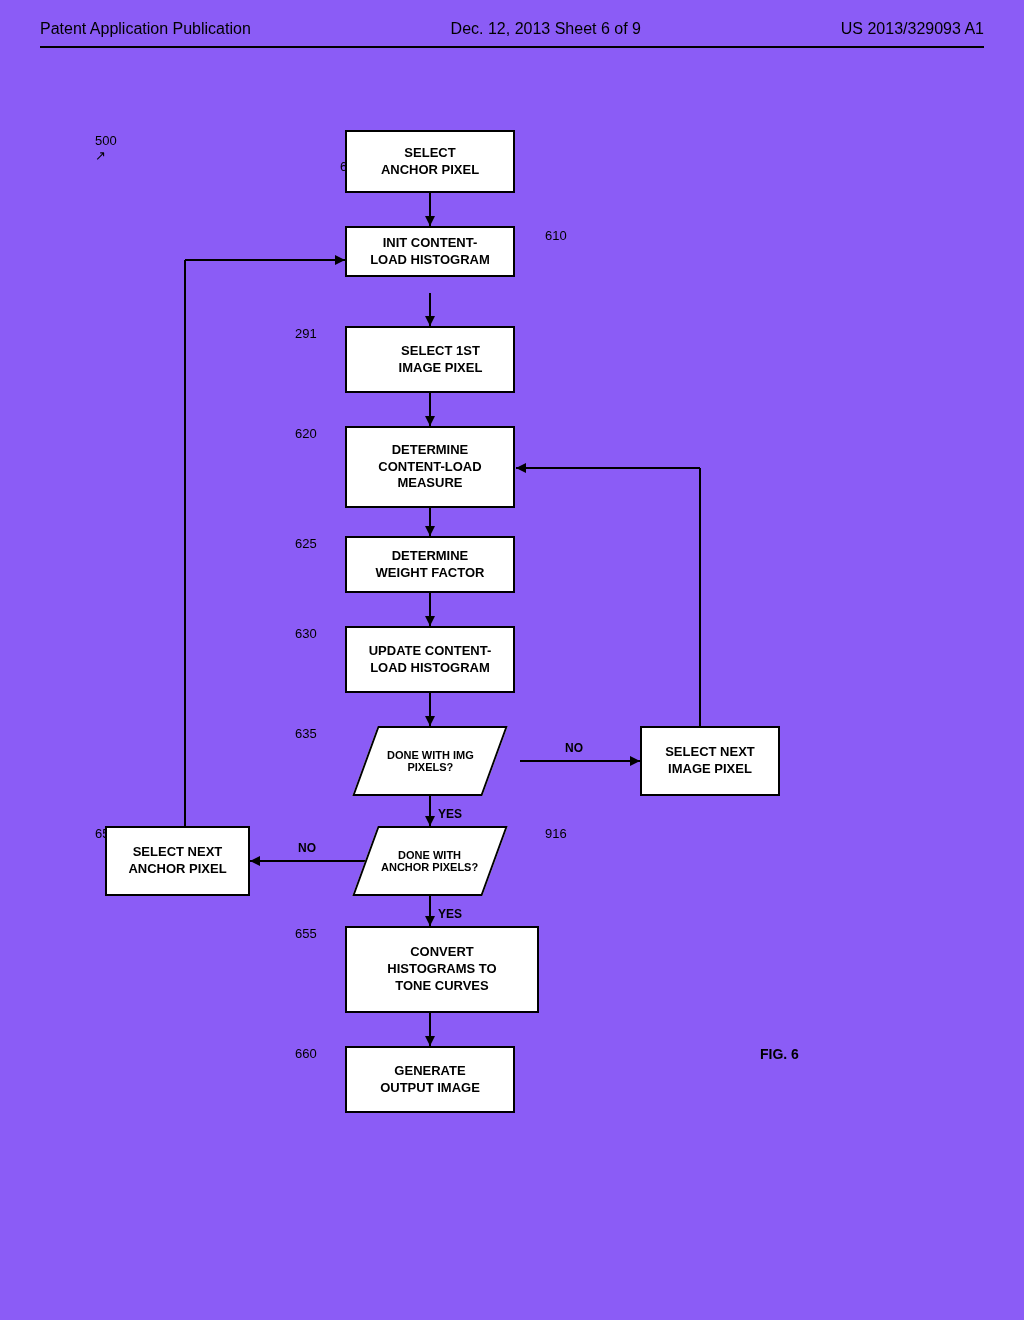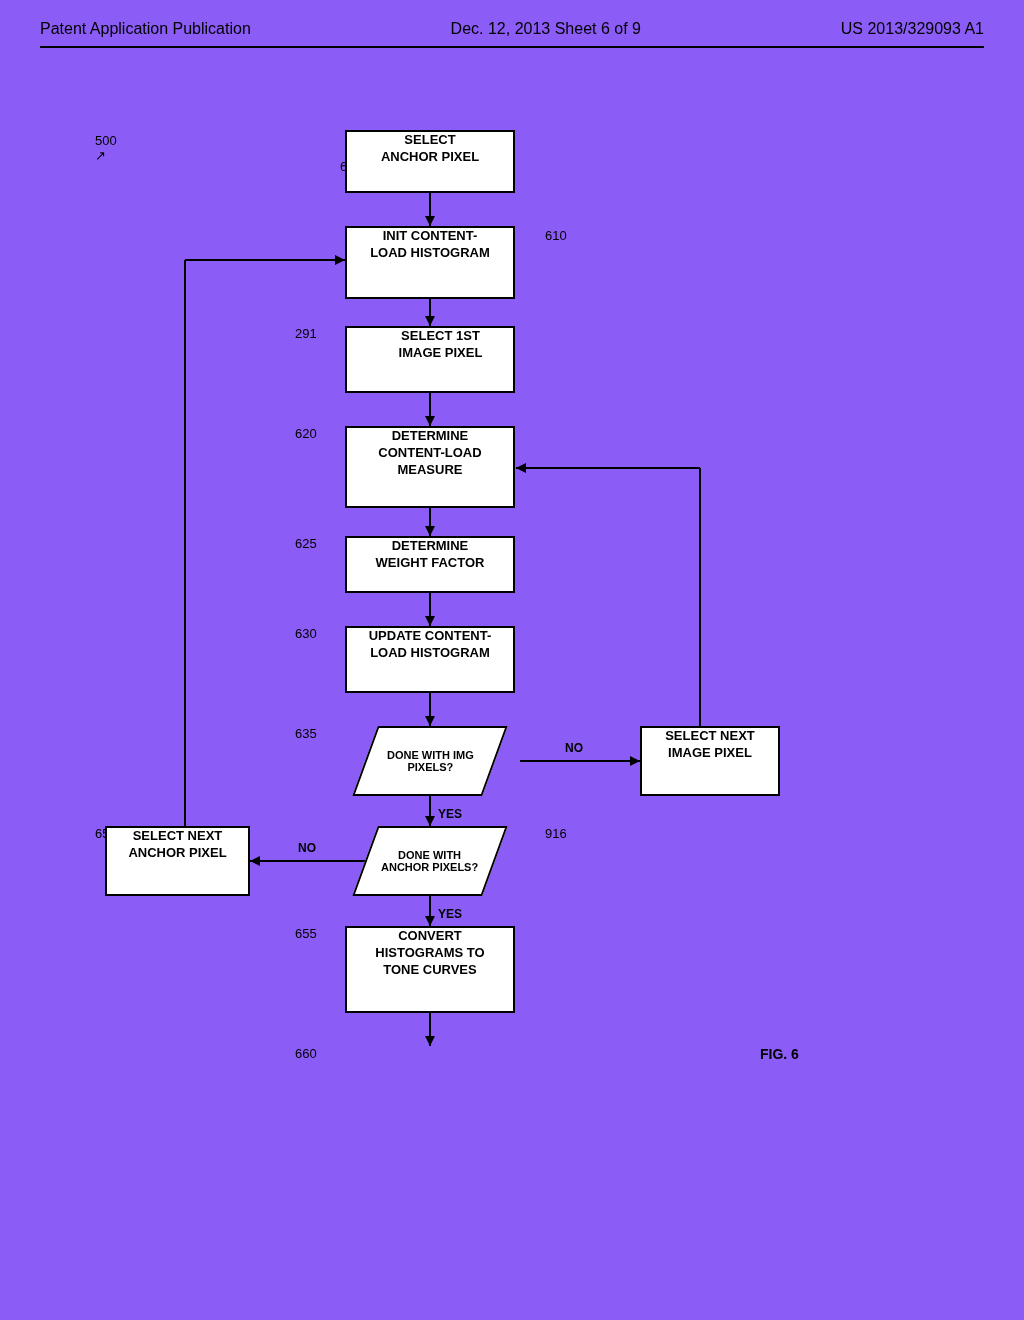--- a/index.html
+++ b/index.html
@@ -33,21 +33,21 @@
       width: 100%;
       height: 1150px;
     }
 
     
     .flow-box {
       position: absolute;
       border: 2px solid #000;
       background: #fff;
       display: flex;
-      align-items: flex-start;
+      align-items: center;
       justify-content: center;
       text-align: center;
       font-size: 13px;
       font-weight: bold;
       line-height: 1.3;
     }
 
     
     .flow-diamond-wrapper {
       position: absolute;
@@ -172,21 +172,21 @@
 
     <div class="flow-box" style="left:305px; top:52px; width:170px; height:63px;">
       <span style="white-space:pre-line;">SELECT
 ANCHOR PIXEL</span>
     </div>
 
     <div class="label-tag" style="left:505px; top:150px;">
       <span>610</span>
     </div>
 
-    <div class="flow-box" style="left:305px; top:148px; width:170px; height:73px;">
+    <div class="flow-box" style="left:305px; top:148px; width:170px; height:51px;">
       <span style="white-space:pre-line;">INIT CONTENT-
 LOAD HISTOGRAM</span>
     </div>
 
     <div class="label-tag" style="left:255px; top:248px;">
       <span>291</span>
     </div>
 
     <div class="flow-box" style="left:305px; top:248px; width:170px; height:67px;padding-left:21px;">
       <span style="white-space:pre-line;">SELECT 1ST
@@ -258,27 +258,31 @@
 
     <div class="flow-box" style="left:65px; top:748px; width:145px; height:70px;">
       <span style="white-space:pre-line;">SELECT NEXT
 ANCHOR PIXEL</span>
     </div>
 
     <div class="label-tag" style="left:255px; top:848px;">
       <span>655</span>
     </div>
 
-    <div class="flow-box" style="left:305px; top:848px; width:170px; height:87px;">
+    <div class="flow-box" style="left:305px; top:848px; width:194px; height:87px;">
       <span style="white-space:pre-line;">CONVERT
 HISTOGRAMS TO
 TONE CURVES</span>
     </div>
 
     <div class="label-tag" style="left:255px; top:968px;">
       <span>660</span>
     </div>
 
+    <div class="flow-box" style="left:305px; top:968px; width:170px; height:67px;">
+      <span style="white-space:pre-line;">GENERATE
+OUTPUT IMAGE</span>
+    </div>
 
     <div class="fig-label" style="position:absolute; left:720px; top:968px; font-size:14px; font-weight:bold;">FIG. 6</div>
 
   </div>
 </div>
 
 </body></html>

